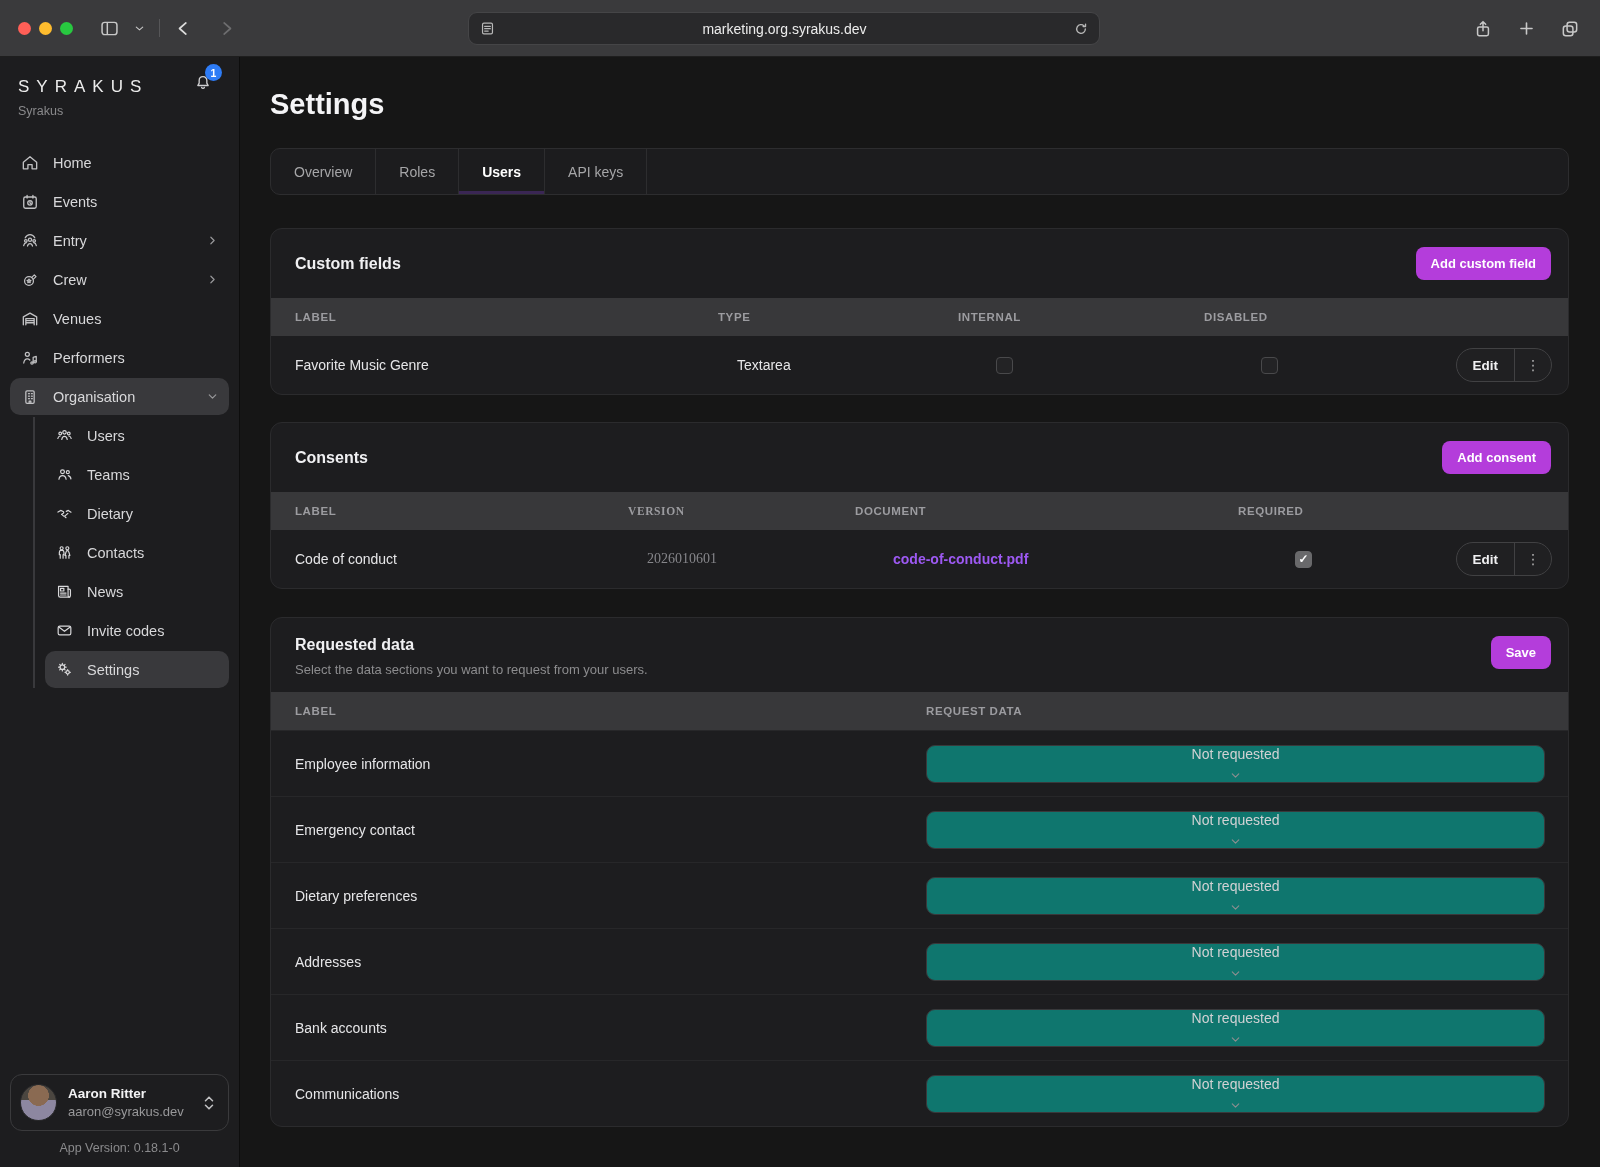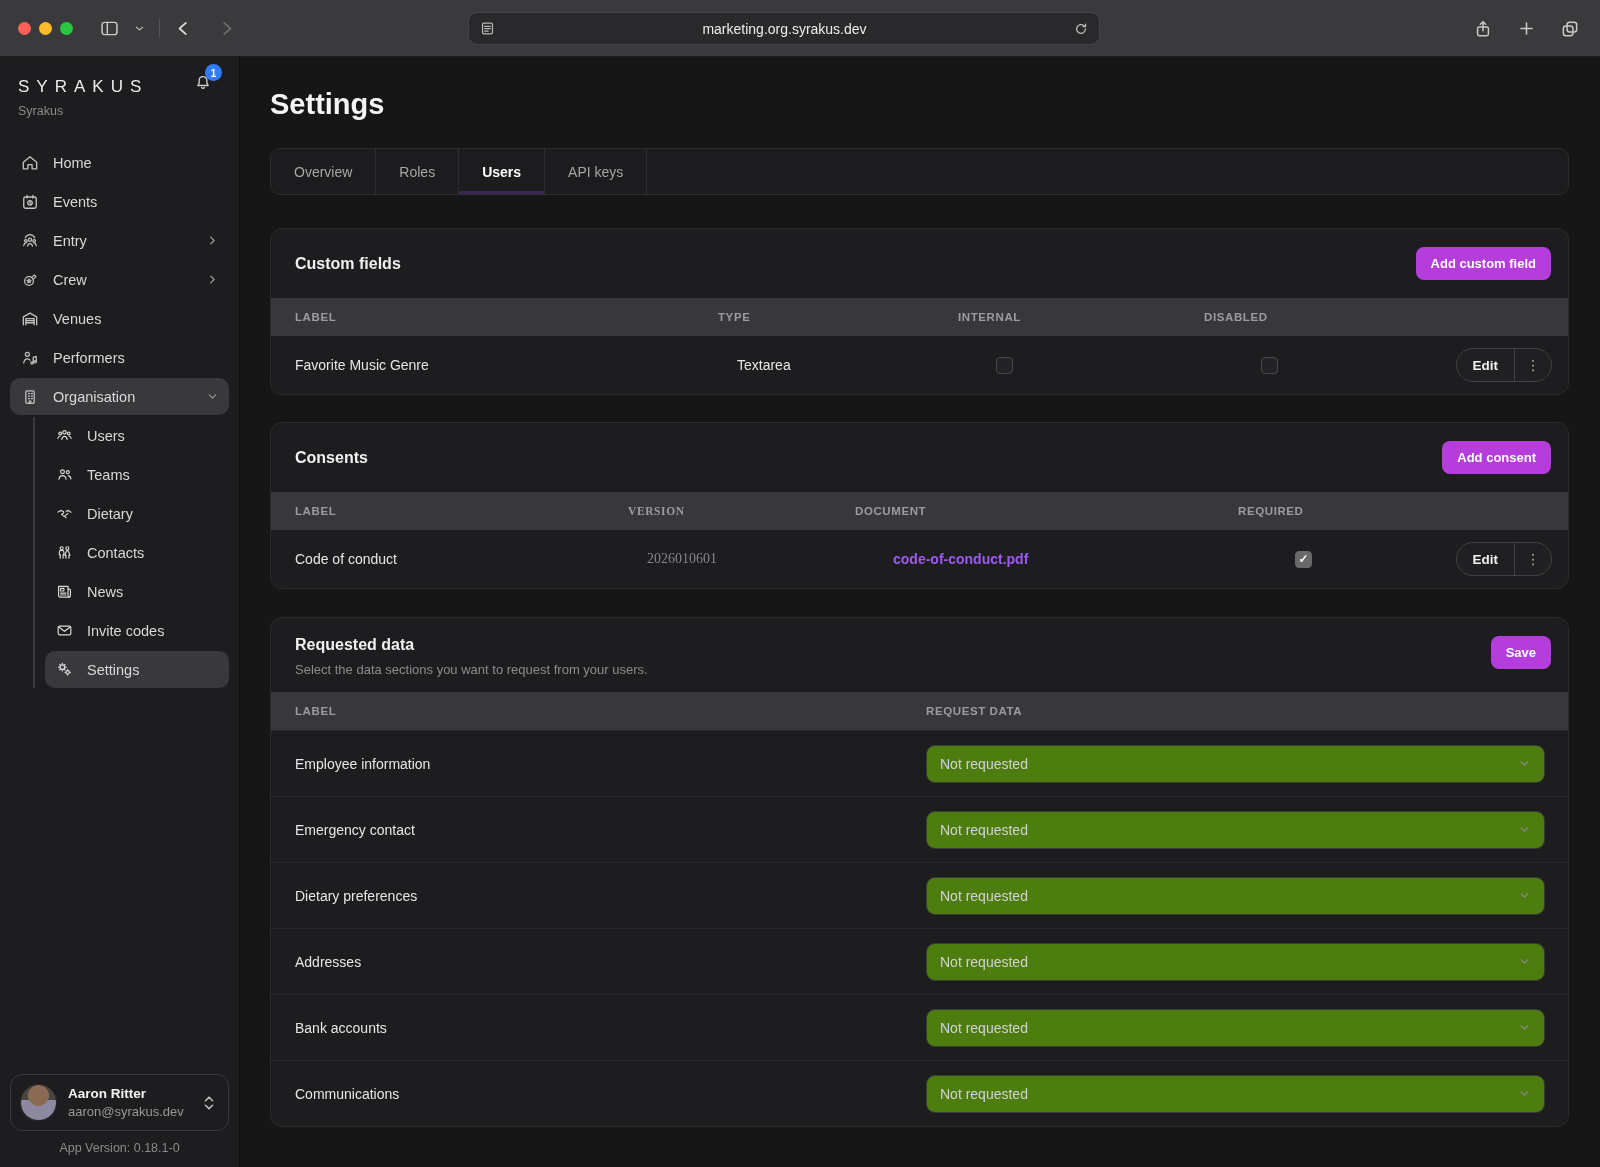--- a/index.html
+++ b/index.html
@@ -126,23 +126,23 @@
   .checkbox.checked { background:#69696b; border-color:#69696b; color:#fff; font-size:12px; font-weight:700; }
   .checkbox.checked::after { content:"✓"; line-height:1; }
 
   .btn-group { margin-left:auto; display:flex; border:1px solid #414143; border-radius:17px; overflow:hidden; background:#202022; }
   .btn-edit { padding:8px 16px; font-size:13.5px; font-weight:600; color:#f0f0f2; background:transparent; border:none; font-family:inherit; cursor:pointer; }
   .btn-kebab { padding:8px 11px; border:none; border-left:1px solid #414143; color:#b4b4b6; background:transparent; font-size:14px; cursor:pointer; font-family:inherit; }
 
   .rrow { height:66px; display:flex; align-items:center; padding:0 23px 0 24px; border-top:1px solid #272729; font-size:14px; }
   .rrow:first-of-type { border-top:none; }
   .select {
-    width:100%; height:38px; background:#4d7c0f; border:1px solid #39393b; border-radius:9px;
+    width:100%; height:38px; background:#0f766e; border:1px solid #39393b; border-radius:9px;
     display:flex; align-items:center; justify-content:space-between; padding:0 13px;
-    color:#d2d2d4; font-size:14px; cursor:pointer;
+    color:#d2d2d4; font-size:14px; cursor:pointer;flex-direction:column;
   }
   .select .sel-chev { color:#8e8e90; display:flex; }
 </style>
 </head>
 <body>
 
 <div class="chrome">
   <div class="traffic">
     <span class="dot red"></span>
     <span class="dot yellow"></span>

